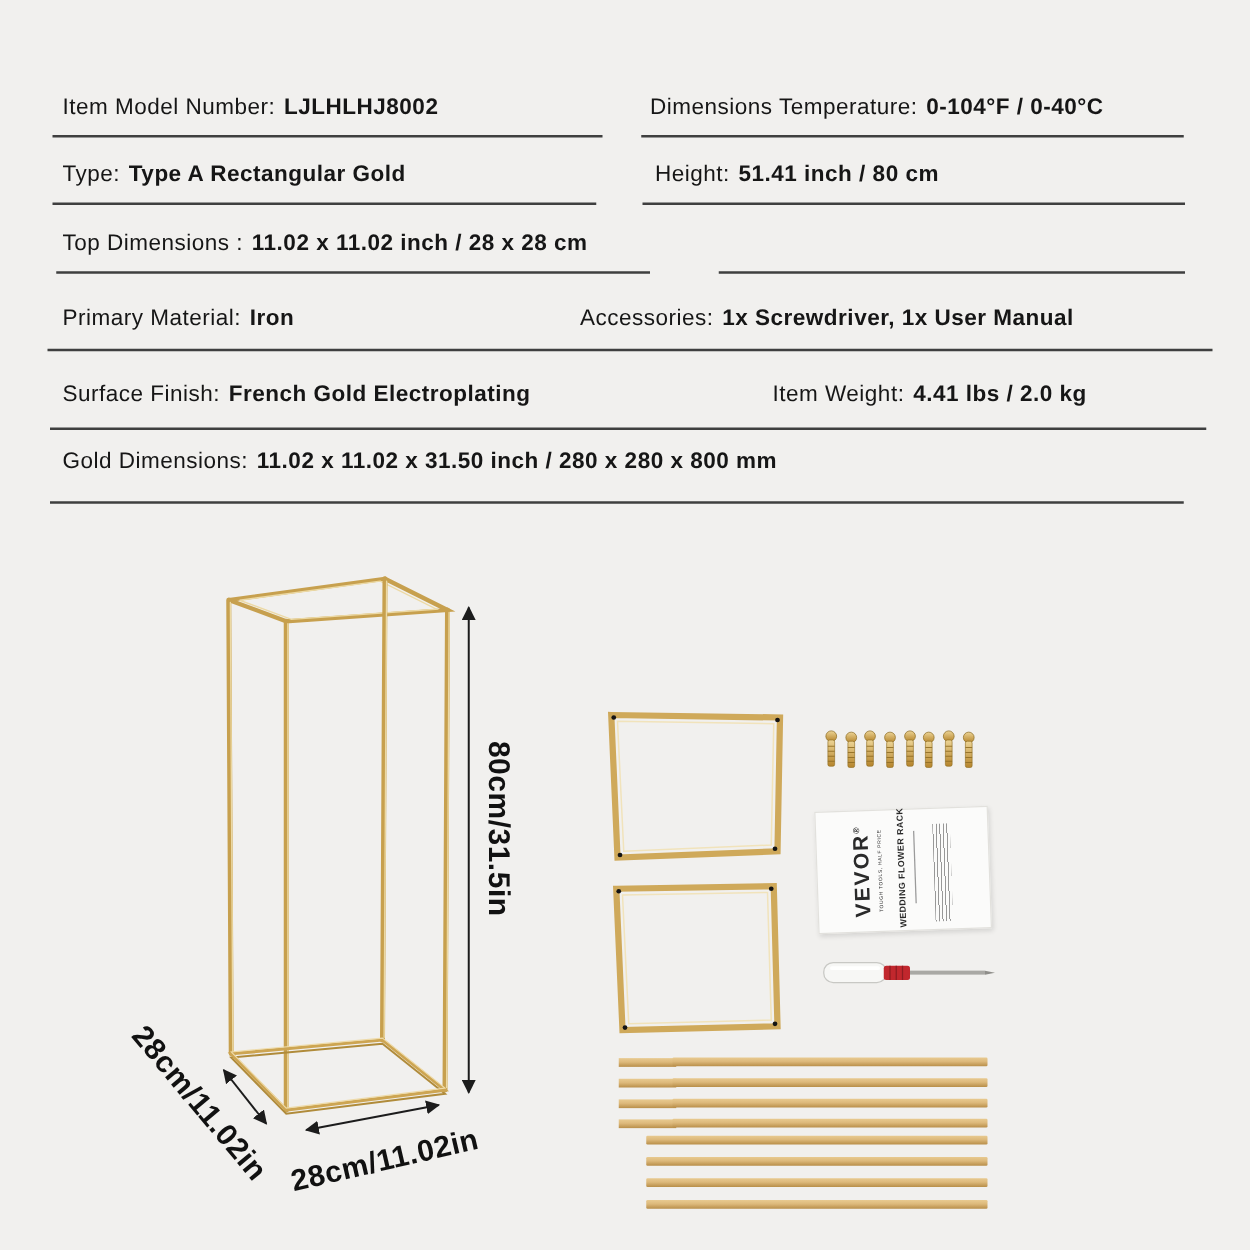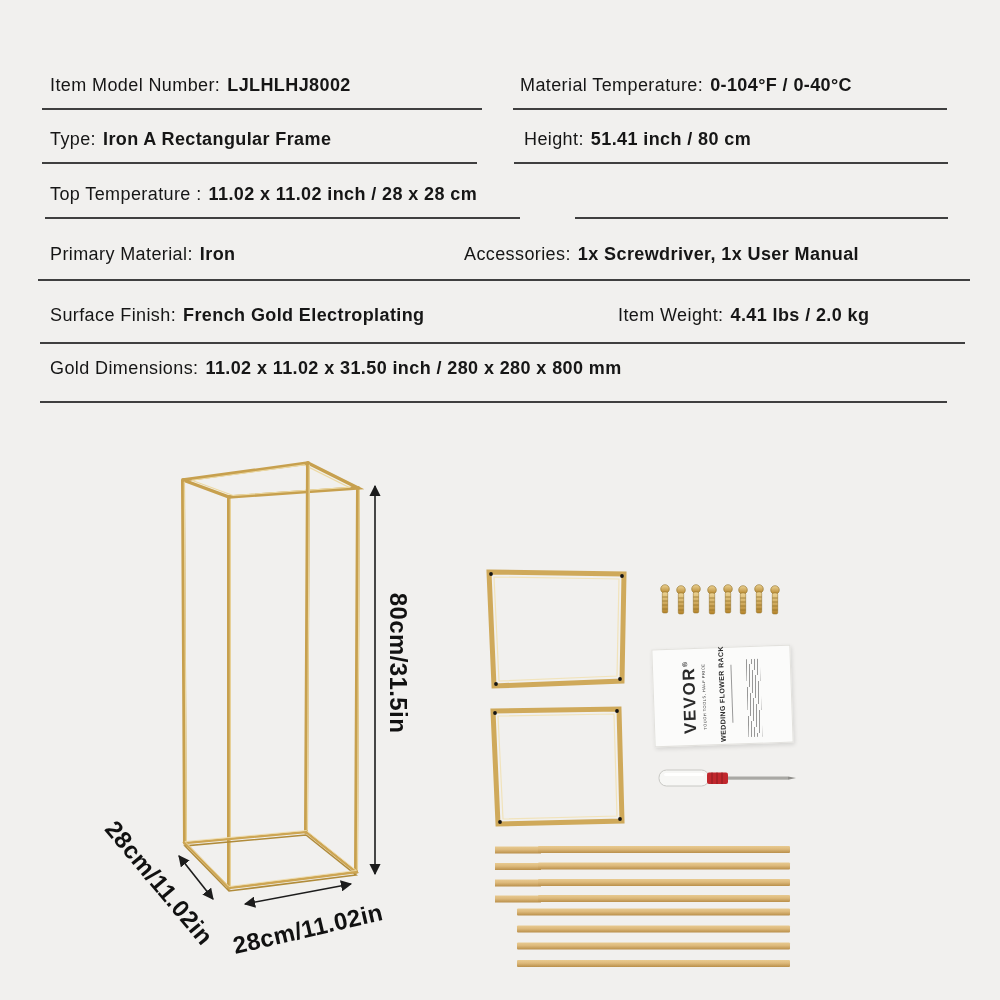--- a/index.html
+++ b/index.html
@@ -45,34 +45,34 @@
   }
   svg{position:absolute;left:0;top:0}
 </style>
 </head>
 <body>
 
 <div>
 
   <div class="spec-row" id="row1">
     <div class="cell l-cell"><span class="lbl">Item Model Number:</span><span class="val">LJLHLHJ8002</span></div>
-    <div class="cell r-cell"><span class="lbl">Material Temperature:</span><span class="val">0-104°F / 0-40°C</span></div>
+    <div class="cell r-cell"><span class="lbl">Dimensions Temperature:</span><span class="val">0-104°F / 0-40°C</span></div>
   </div>
   <div class="rule" style="left:42px;top:108px;width:440px"></div>
   <div class="rule" style="left:513px;top:108px;width:434px"></div>
 
   <div class="spec-row" id="row2">
-    <div class="cell l-cell"><span class="lbl">Type:</span><span class="val">Iron A Rectangular Frame</span></div>
+    <div class="cell l-cell"><span class="lbl">Type:</span><span class="val">Type A Rectangular Gold</span></div>
     <div class="cell r-cell"><span class="lbl">Height:</span><span class="val">51.41 inch / 80 cm</span></div>
   </div>
   <div class="rule" style="left:42px;top:162px;width:435px"></div>
   <div class="rule" style="left:514px;top:162px;width:434px"></div>
 
   <div class="spec-row" id="row3">
-    <div class="cell l-cell"><span class="lbl">Top Temperature :</span><span class="val">11.02 x 11.02 inch / 28 x 28 cm</span></div>
+    <div class="cell l-cell"><span class="lbl">Top Dimensions :</span><span class="val">11.02 x 11.02 inch / 28 x 28 cm</span></div>
   </div>
   <div class="rule" style="left:45px;top:217px;width:475px"></div>
   <div class="rule" style="left:575px;top:217px;width:373px"></div>
 
   <div class="spec-row" id="row4">
     <div class="cell l-cell"><span class="lbl">Primary Material:</span><span class="val">Iron</span></div>
     <div class="cell r-cell"><span class="lbl">Accessories:</span><span class="val">1x Screwdriver, 1x User Manual</span></div>
   </div>
   <div class="rule" style="left:38px;top:279px;width:932px"></div>
 

